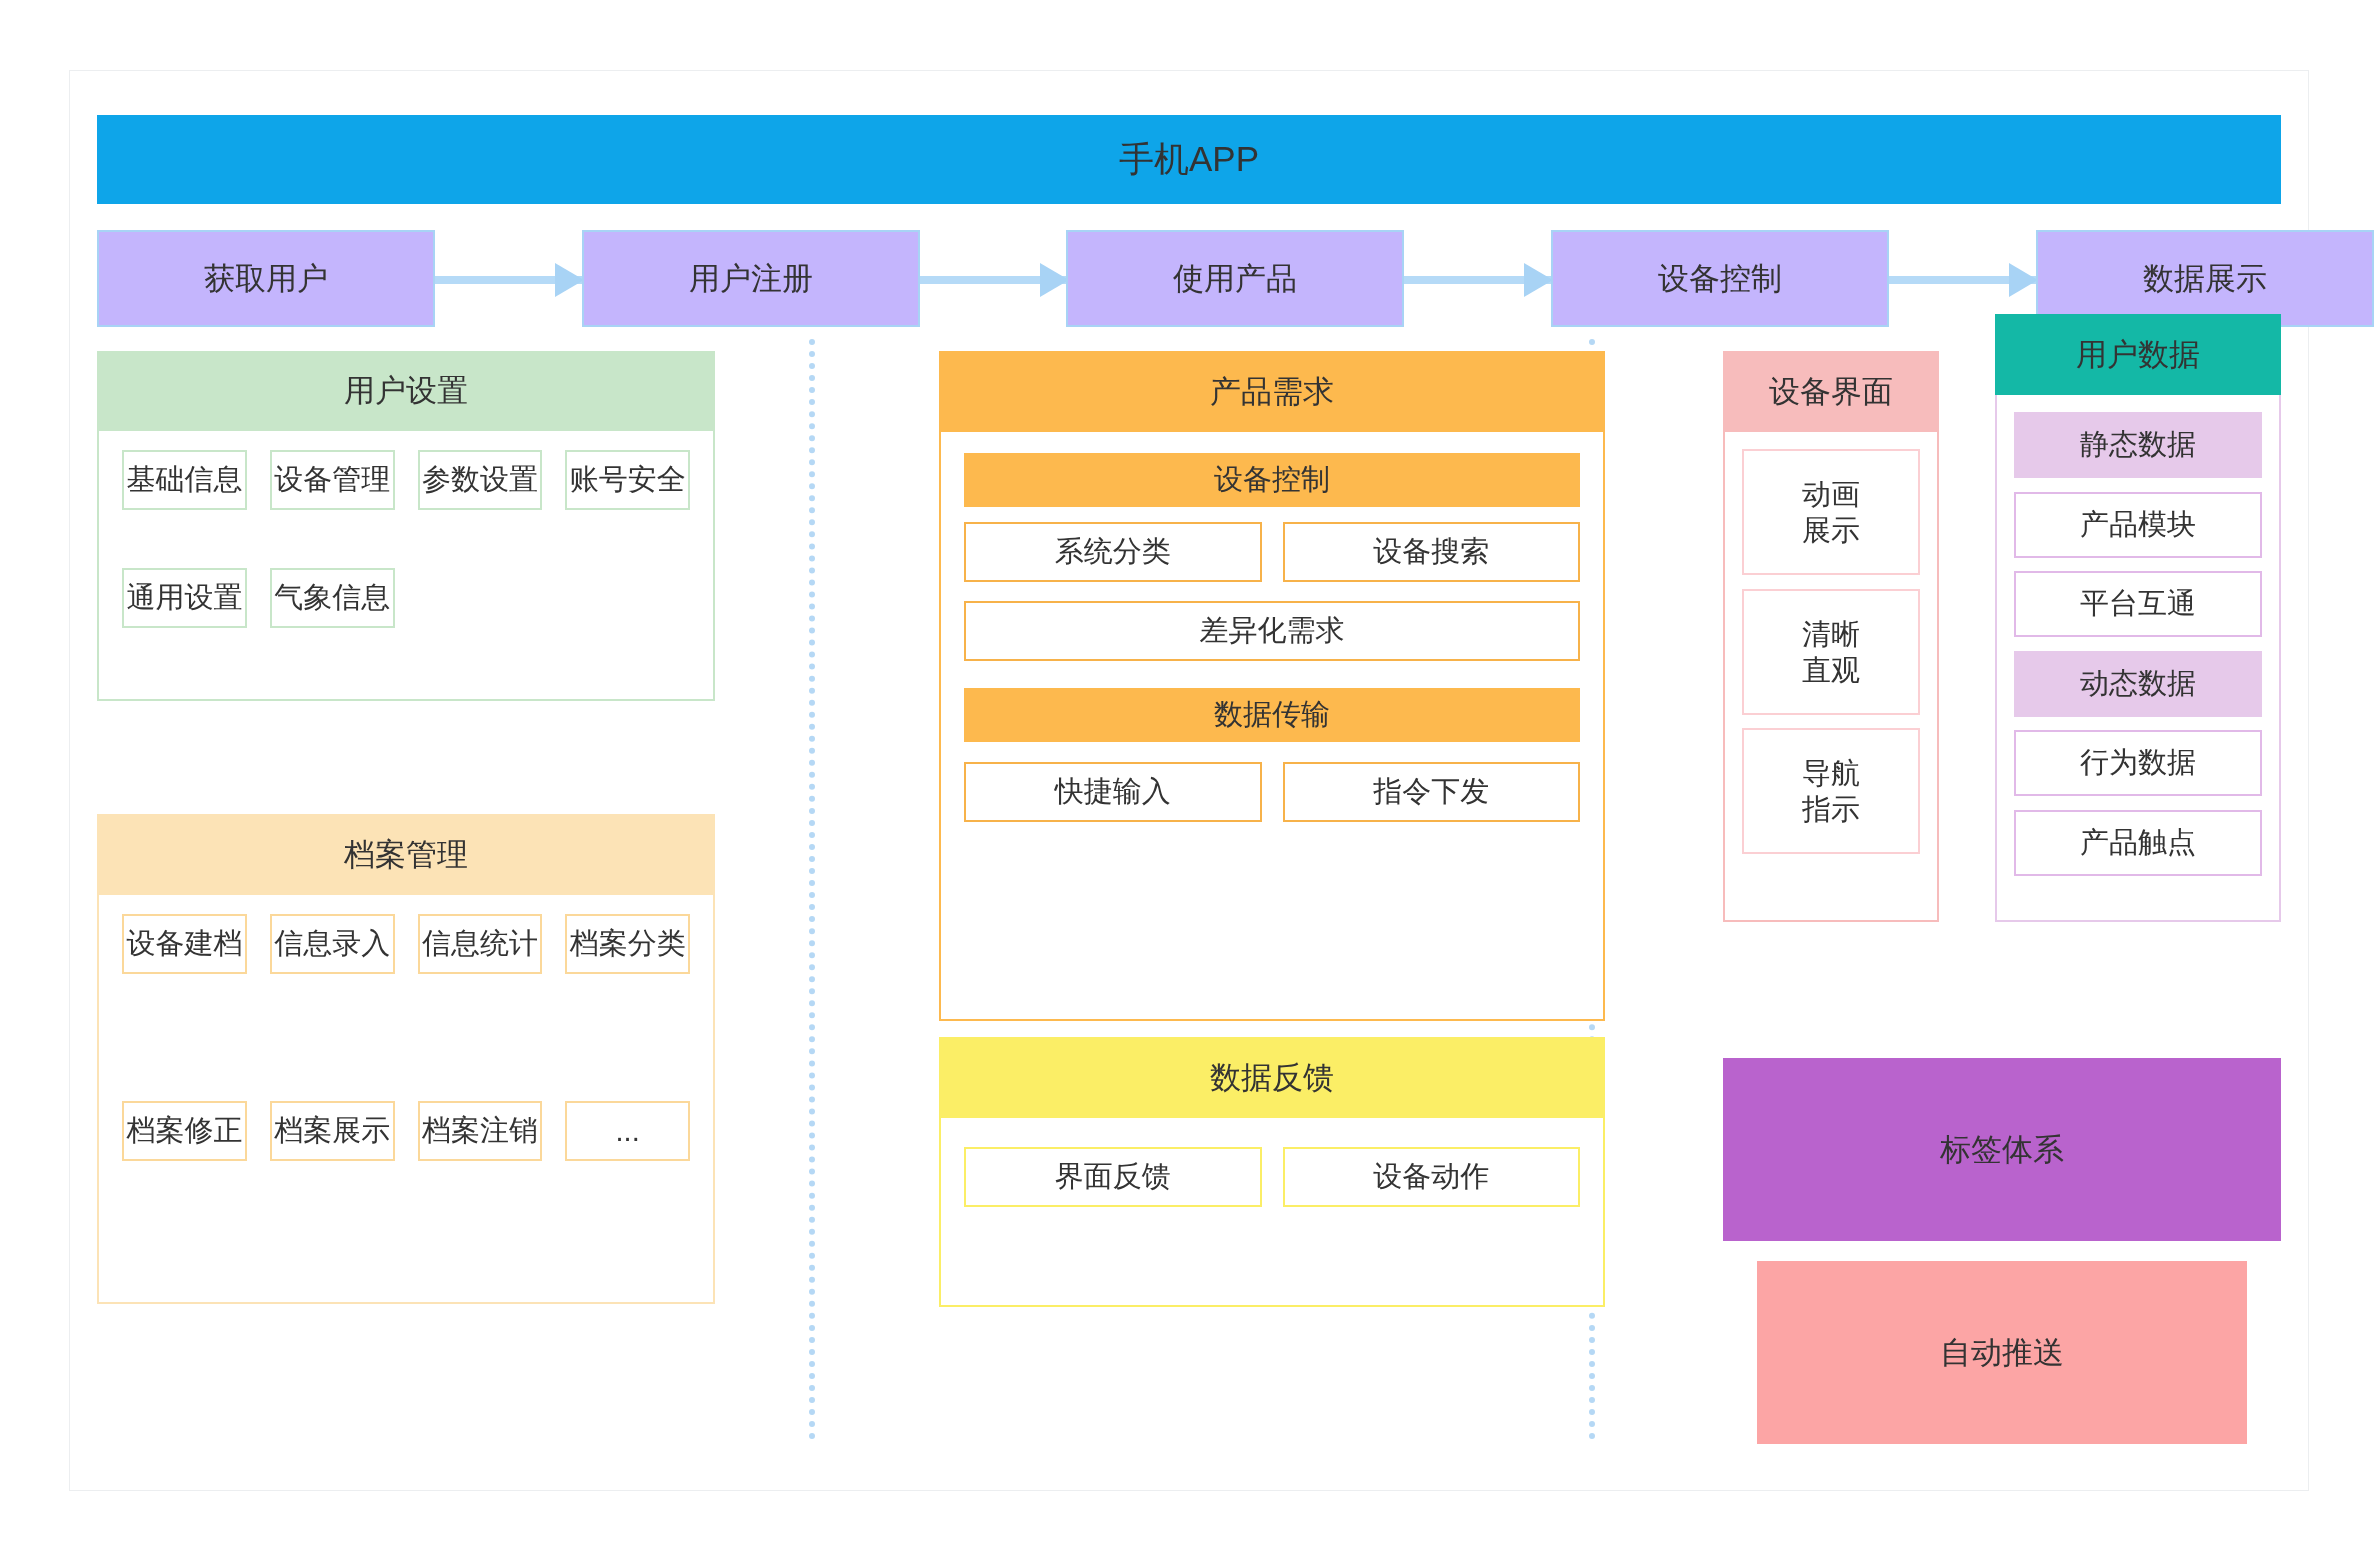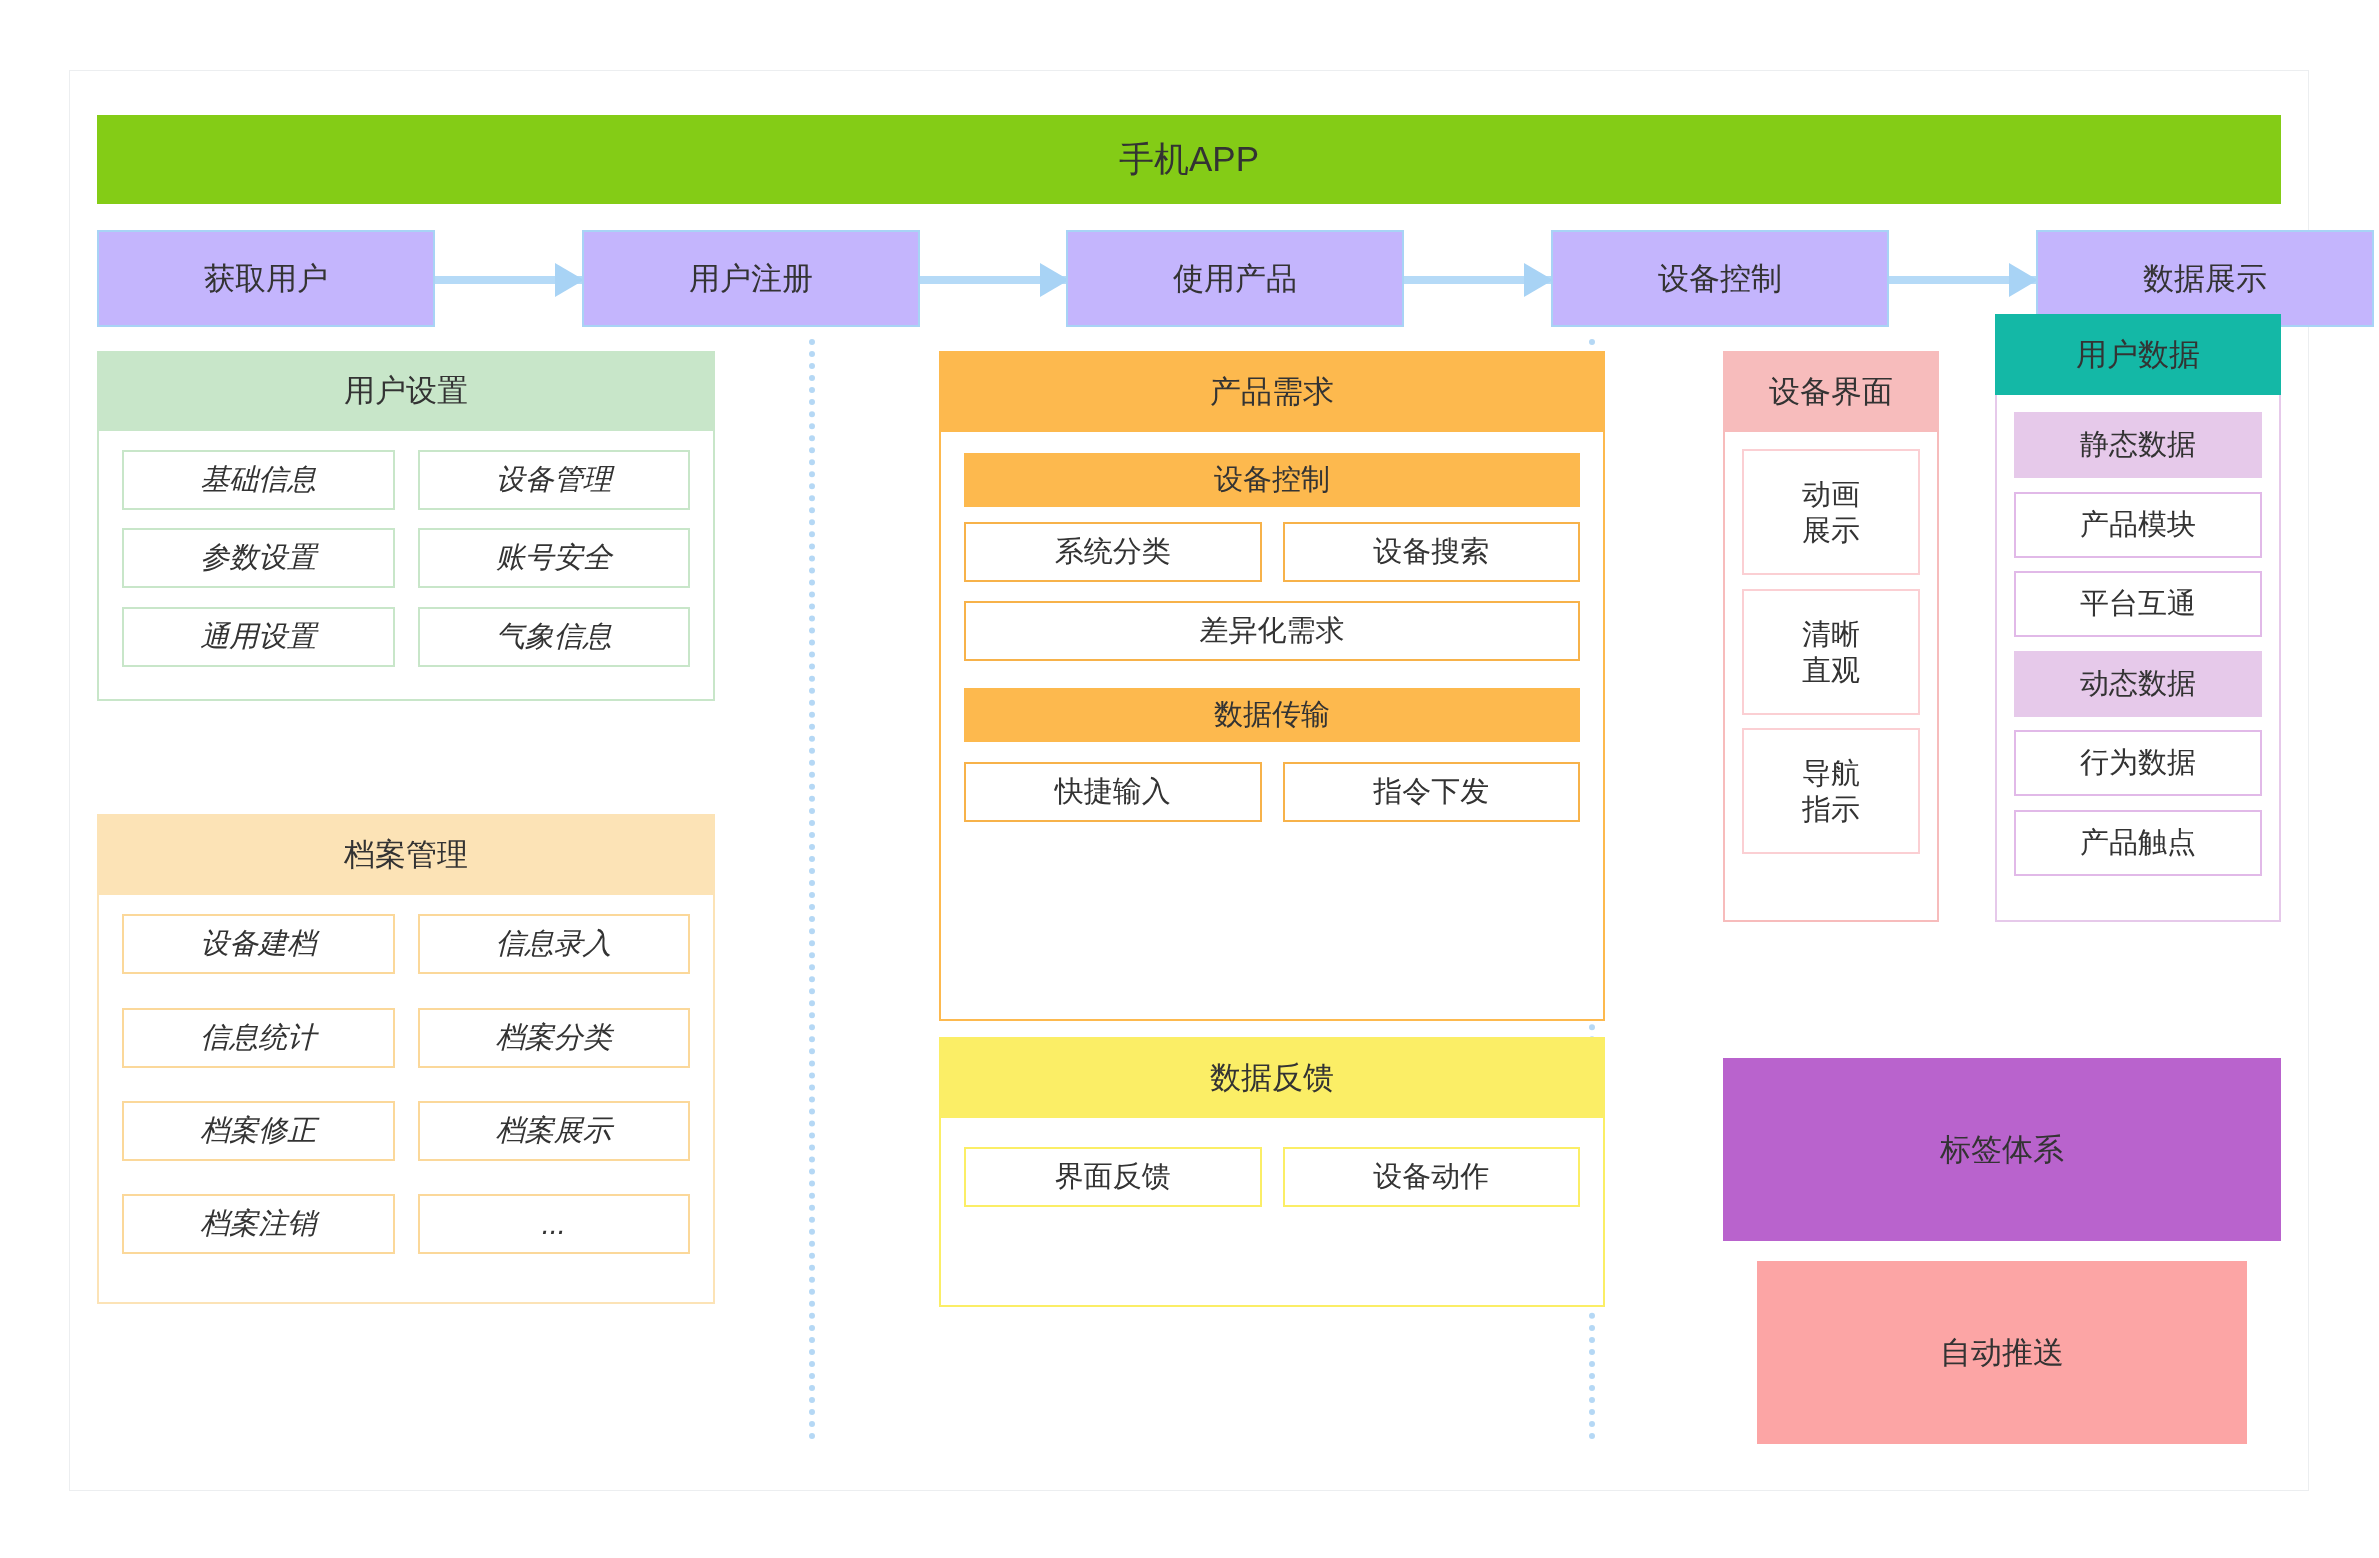--- a/index.html
+++ b/index.html
@@ -16,21 +16,21 @@
     width:2240px;height:1421px;
     background:#ffffff;
     border:1px solid #eceef0;
     box-sizing:border-box;
   }
 
   
   .appbar{
     position:absolute;left:27px;top:44px;
     width:2184px;height:89px;
-    background:#84cc16;
+    background:#0ea5e9;
     display:flex;align-items:center;justify-content:center;
     font-size:35px;color:#333;
   }
 
   
   .flowrow{position:absolute;left:27px;top:159px;width:2184px;height:97px;}
   .flowbox{
     position:absolute;top:0;height:97px;
     border:2.9px solid #a8d3f5;
     background:#c4b5fd;
@@ -63,25 +63,24 @@
     font-size:31px;color:#333;
     box-sizing:border-box;
   }
   .card .body{
     box-sizing:border-box;
     background:#fff;
     border-style:solid;
     border-width:0 2.9px 2.9px 2.9px;
   }
   .grid2{
-    display:grid;grid-template-columns:1fr 1fr;
+    display:grid;grid-template-columns:1fr 1fr 1fr 1fr;
     gap:5px 23px;
     padding:19.3px 23px;
     box-sizing:border-box;
-    font-style:italic;
   }
   .chip{
     height:60px;
     background:#ffffff;
     border:2.9px solid;
     box-sizing:border-box;
     display:flex;align-items:center;justify-content:center;
     font-size:29px;color:#333;
     white-space:nowrap;
   }

